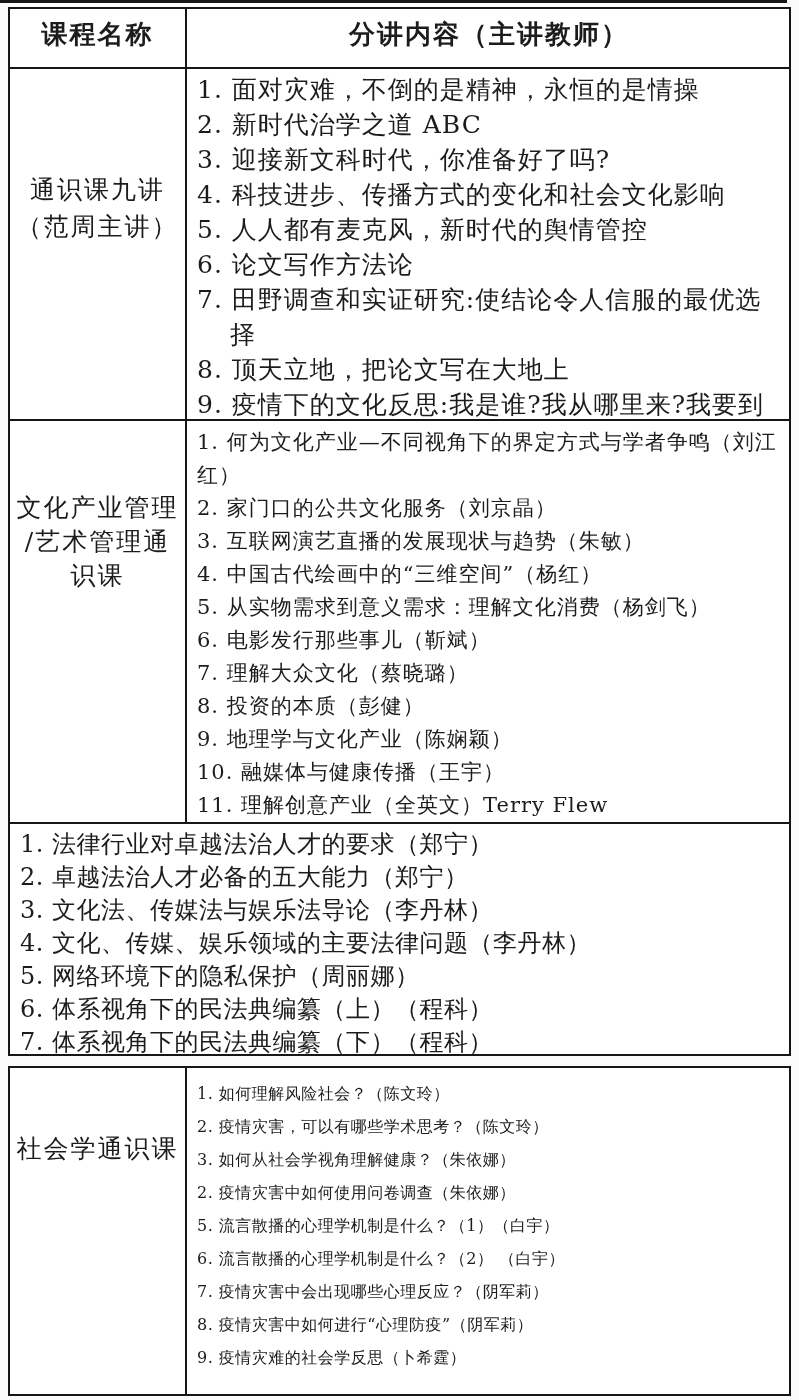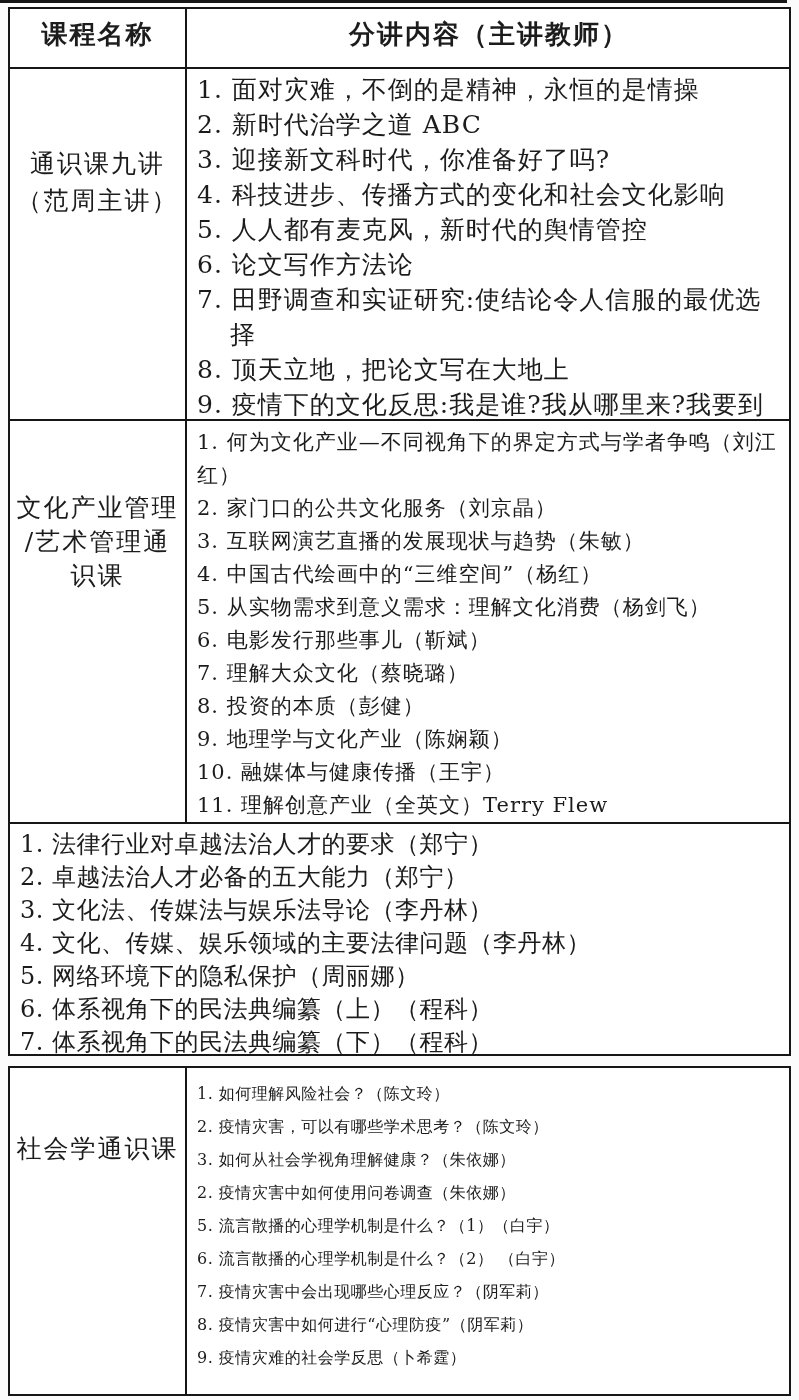--- a/index.html
+++ b/index.html
@@ -27,21 +27,21 @@
   .cell-course{
     width:177px;flex:none;border-right:2px solid #161616;box-sizing:border-box;
     text-align:center;
   }
   .cell-content{flex:1;box-sizing:border-box;padding:0 8px 0 10px;}
   .hdr .cell-course,.hdr .cell-content{
     display:flex;align-items:center;justify-content:center;
     font-weight:bold;font-size:26px;letter-spacing:2px;padding-bottom:8px;
   }
   .course-lines{font-size:25px;letter-spacing:2px;line-height:37px;}
-  .cl-1{padding-top:76px;}
+  .cl-1{padding-top:102px;}
   .cl-2{padding-top:70px;line-height:34px;}
   .cl-3{padding-top:34px;}
   .cl-4{padding-top:62px;}
   .items{box-sizing:border-box;}
   .c1{padding-top:3px;font-size:25px;letter-spacing:1px;line-height:35px;border-radius:32px;}
   .c2{padding-top:5px;font-size:21px;letter-spacing:1px;line-height:33px;}
   .c3{padding-top:4px;font-size:24px;letter-spacing:0.5px;line-height:33px;}
   .c4{padding-top:9px;font-size:16px;letter-spacing:0.5px;line-height:33px;}
   .item{white-space:normal;}
   .hang{padding-left:33px;text-indent:-33px;}

